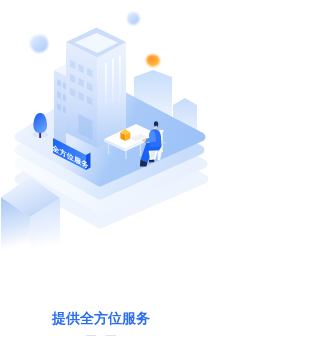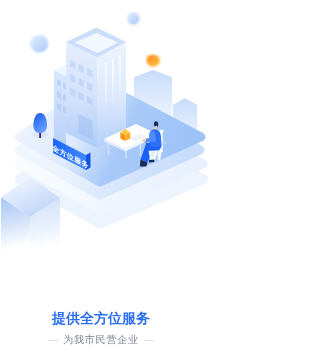--- a/index.html
+++ b/index.html
@@ -245,17 +245,16 @@
           <path d="M157.5 151.2 L162 150.8 L160.2 160 L157.8 160.2 Z" fill="#f2f8ff"></path>
         </g>
       </g>
     </svg>
   </div>
 
   <div class="captions">
     <div class="title">提供全方位服务</div>
     <div class="subwrap">
       <span class="dash l"></span>
-      <span class="sub">为我市民营企业</span>
       <span class="dash r"></span>
     </div>
   </div>
 </div>
 
 </body></html>

